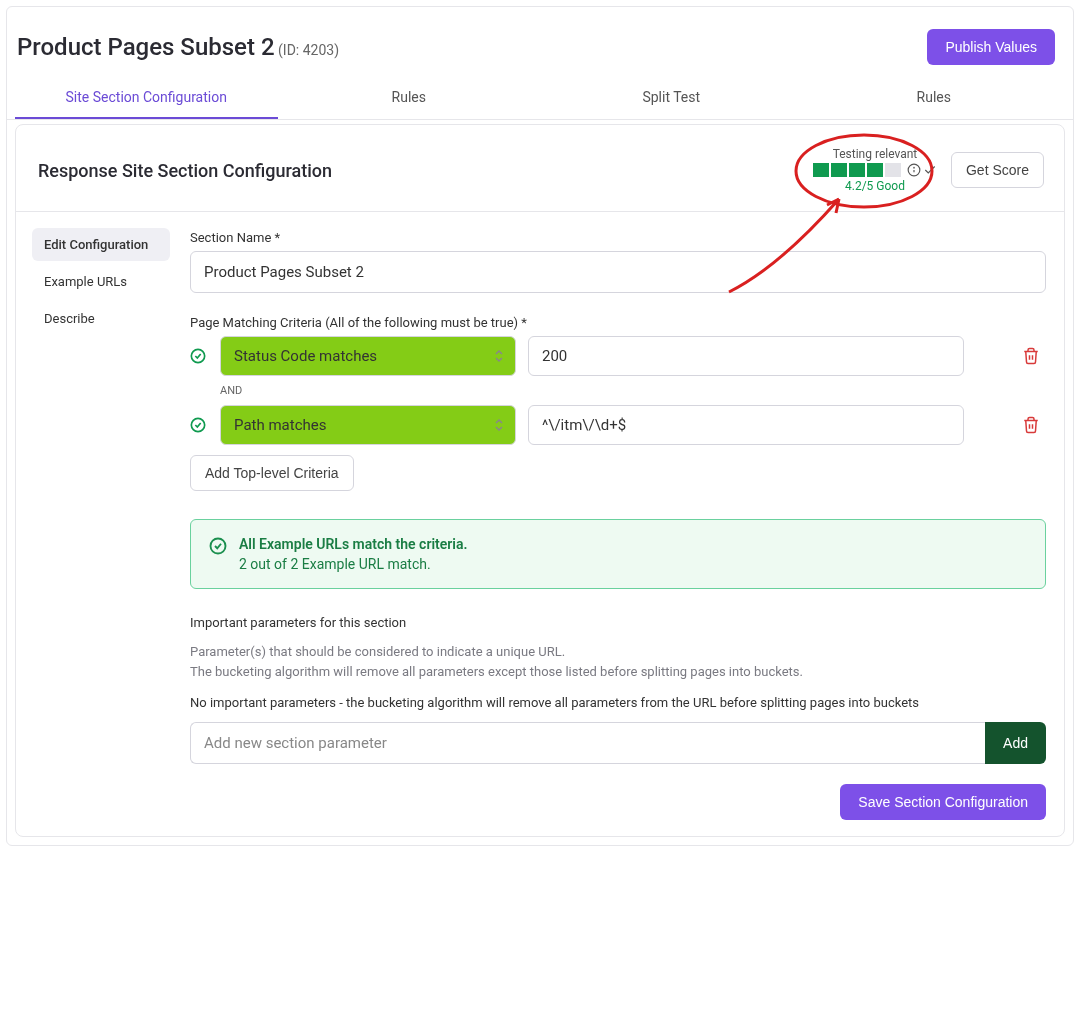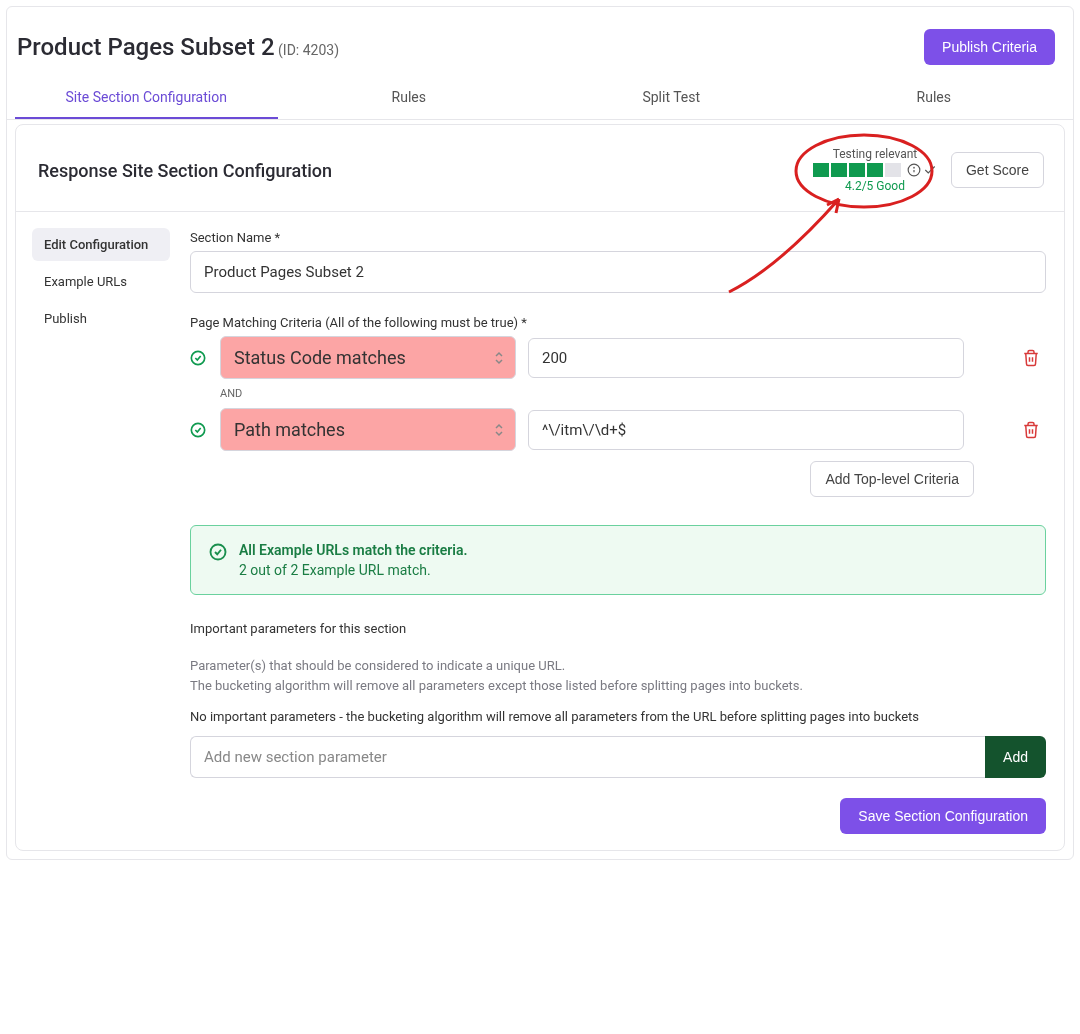--- a/index.html
+++ b/index.html
@@ -177,23 +177,23 @@
   .crit-select {
     width: 296px;
     flex-shrink: 0;
     position: relative;
   }
   .select-ctl {
     width: 100%;
     border: 1px solid #d5d5dd;
     border-radius: 6px;
     padding: 10px 30px 10px 13px;
-    font-size: 18px;
-    cursor: pointer;
-    background: #fca5a5;
+    font-size: 15px;
+    cursor: pointer;
+    background: #84cc16;
     position: relative;
   }
   .chevrons {
     position: absolute;
     right: 10px;
     top: 50%;
     transform: translateY(-50%);
     color: #888;
   }
   .crit-value {
@@ -206,21 +206,20 @@
     padding: 0 6px;
     margin-left: 40px;
   }
   .and-chip {
     font-size: 11px;
     color: #666;
     margin: 8px 0 8px 30px;
   }
   .right-actions {
     display: flex;
-    justify-content: flex-end;
     margin-top: 10px;
     padding-right: 72px;
   }
   .success-banner {
     border: 1px solid #6ad19e;
     background: #eefaf2;
     border-radius: 6px;
     padding: 16px 18px;
     margin-top: 28px;
     display: flex;
@@ -278,21 +277,21 @@
 </head>
 <body>
 
 <div class="page">
 
   <div class="header-row">
     <div>
       <span class="page-title">Product Pages Subset 2</span>
       <span class="page-id">(ID: 4203)</span>
     </div>
-    <button class="btn-primary">Publish Criteria</button>
+    <button class="btn-primary">Publish Values</button>
   </div>
 
   <div class="tabs">
     <div class="tab active">Site Section Configuration</div>
     <div class="tab">Rules</div>
     <div class="tab">Split Test</div>
     <div class="tab">Rules</div>
   </div>
 
   <div class="card">
@@ -332,21 +331,21 @@
       <svg class="ellipse-annot" style="right:210px; top:62px;" width="130" height="110" viewBox="0 0 130 110">
         <path d="M 5 105 Q 55 80 115 12" fill="none" stroke="#d92020" stroke-width="3"></path>
         <path d="M 115 12 L 103 18 M 115 12 L 112 26" fill="none" stroke="#d92020" stroke-width="3"></path>
       </svg>
     </div>
 
     <div class="body-row">
       <div class="sidebar">
         <div class="side-item active">Edit Configuration</div>
         <div class="side-item">Example URLs</div>
-        <div class="side-item">Publish</div>
+        <div class="side-item">Describe</div>
       </div>
 
       <div class="main">
         <label class="label">Section Name *</label>
         <input class="input" value="Product Pages Subset 2" style="">
 
         <div class="criteria-block">
           <label class="label">Page Matching Criteria (All of the following must be true) *</label>
 
           <div class="criteria-row">
@@ -425,21 +424,21 @@
                 <polyline points="8 12 11 15 16 9"></polyline>
               </svg>
           </span>
           <div>
             <div class="banner-title">All Example URLs match the criteria.</div>
             <div class="banner-sub">2 out of 2 Example URL match.</div>
           </div>
         </div>
 
         <div class="section-block">
-          <div class="label" style="margin-bottom:20px;">Important parameters for this section</div>
+          <div class="label" style="margin-bottom:12px;">Important parameters for this section</div>
           <div class="helper">Parameter(s) that should be considered to indicate a unique URL.</div>
           <div class="helper">The bucketing algorithm will remove all parameters except those listed before splitting pages into buckets.</div>
           <div class="label" style="margin-top:14px;">No important parameters - the bucketing algorithm will remove all parameters from the URL before splitting pages into buckets</div>
           <div class="param-row">
             <input class="input" placeholder="Add new section parameter" style="">
             <button class="addbtn">Add</button>
           </div>
         </div>
 
 

